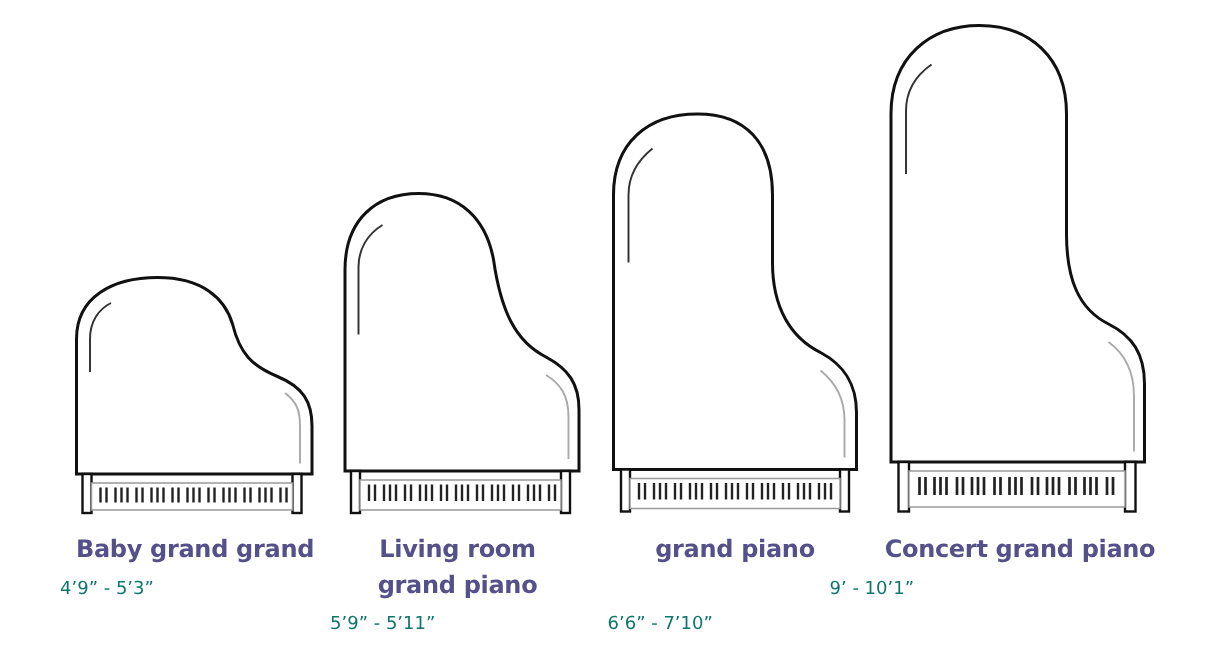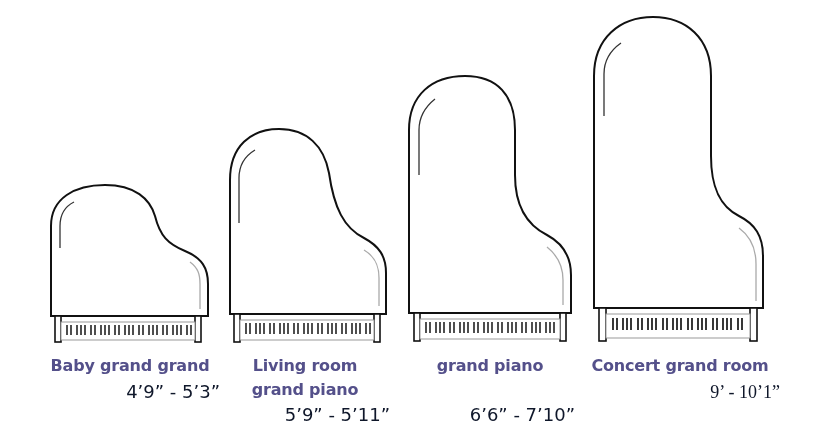--- a/index.html
+++ b/index.html
@@ -28,23 +28,23 @@
       text-align: center;
       color: #54508a;
       font-weight: bold;
       font-size: 16px;
       line-height: 24px;
       letter-spacing: -0.2px;
       white-space: nowrap;
     }
     .size {
       position: absolute;
-      text-align: right;
-      color: #0f172a;
-      font-size: 18px;
+      text-align: left;
+      color: #0f766e;
+      font-size: 12px;
       line-height: 16px;
       white-space: nowrap;
     }
   </style>
 </head>
 <body>
 
 <div class="piano" style="left:50px; top:184px; width:160px; height:160px;">
   <svg width="160" height="160">
     <path d="M1,132 L1,42 C1,14 25,1 55,1 C85,1 100,15 105,32 C110,52 118,60 135,67 C152,74 158,84 158,100 L158,132 Z" fill="#fff" stroke="#111" stroke-width="2"></path>
@@ -214,15 +214,15 @@
         <line x1="124" y1="302" x2="124" y2="314"></line>
       <line x1="130" y1="302" x2="130" y2="314"></line>
         <line x1="134" y1="302" x2="134" y2="314"></line>
         <line x1="138" y1="302" x2="138" y2="314"></line>
       <line x1="145" y1="302" x2="145" y2="314"></line>
         <line x1="149" y1="302" x2="149" y2="314"></line>
     </g>
   </svg>
 </div>
 <div class="label" style="left:585px; top:354px; width:190px;">
-  <div>Concert grand room</div>
-</div>
-<div class="size" style="left:590px; top:384px; width:190px;font-family:Liberation Serif, serif;">9’ - 10’1”</div>
+  <div>Concert grand piano</div>
+</div>
+<div class="size" style="left:553px; top:384px; width:190px;">9’ - 10’1”</div>
 
 </body></html>

